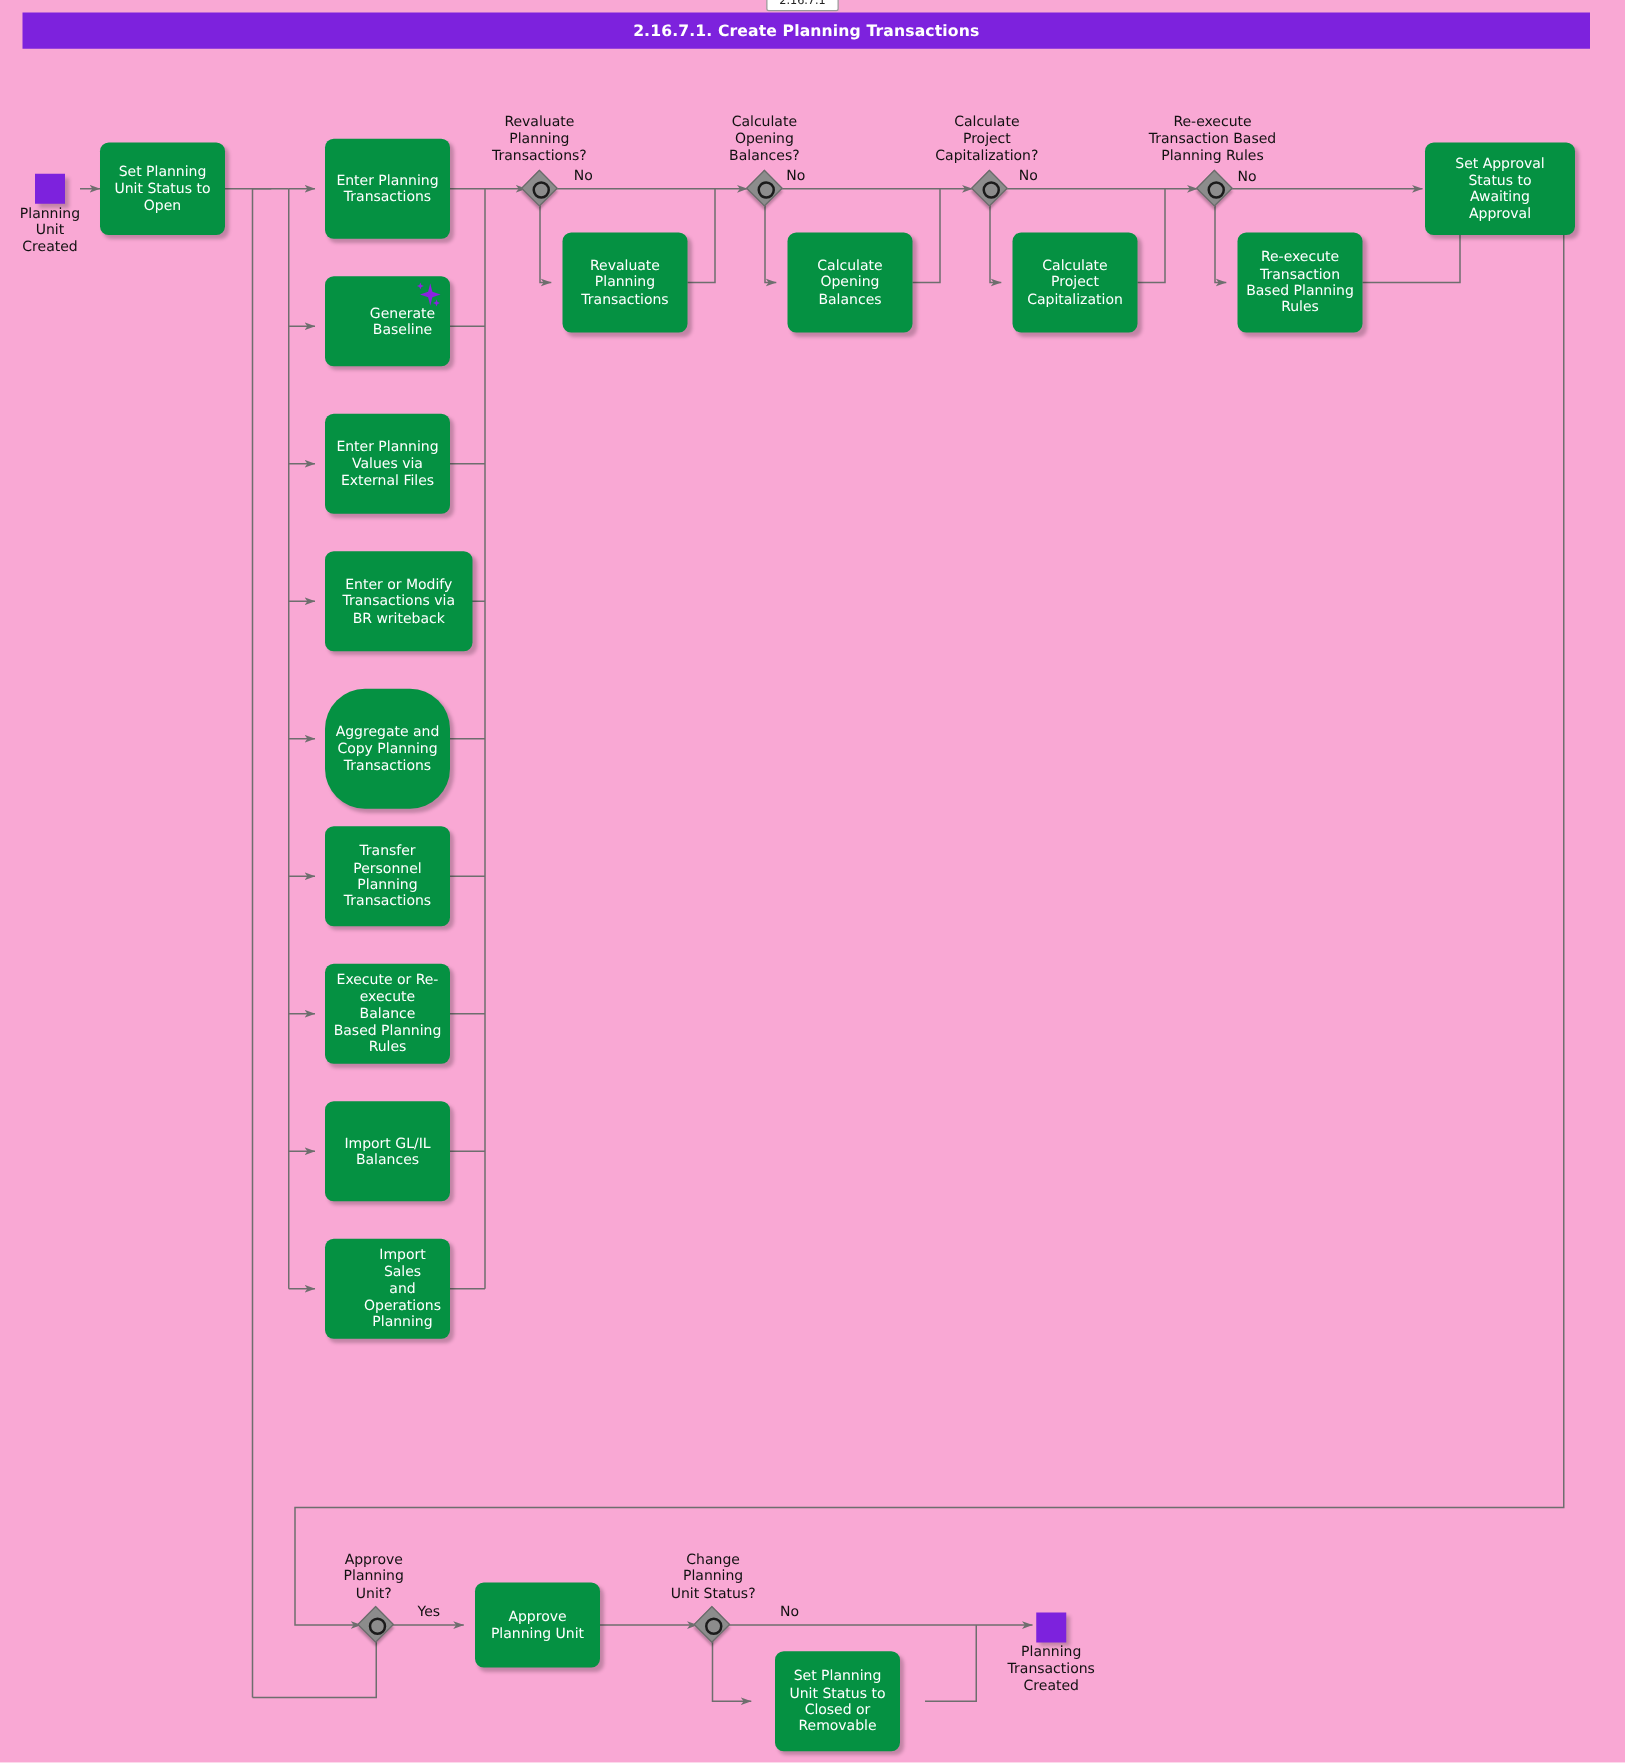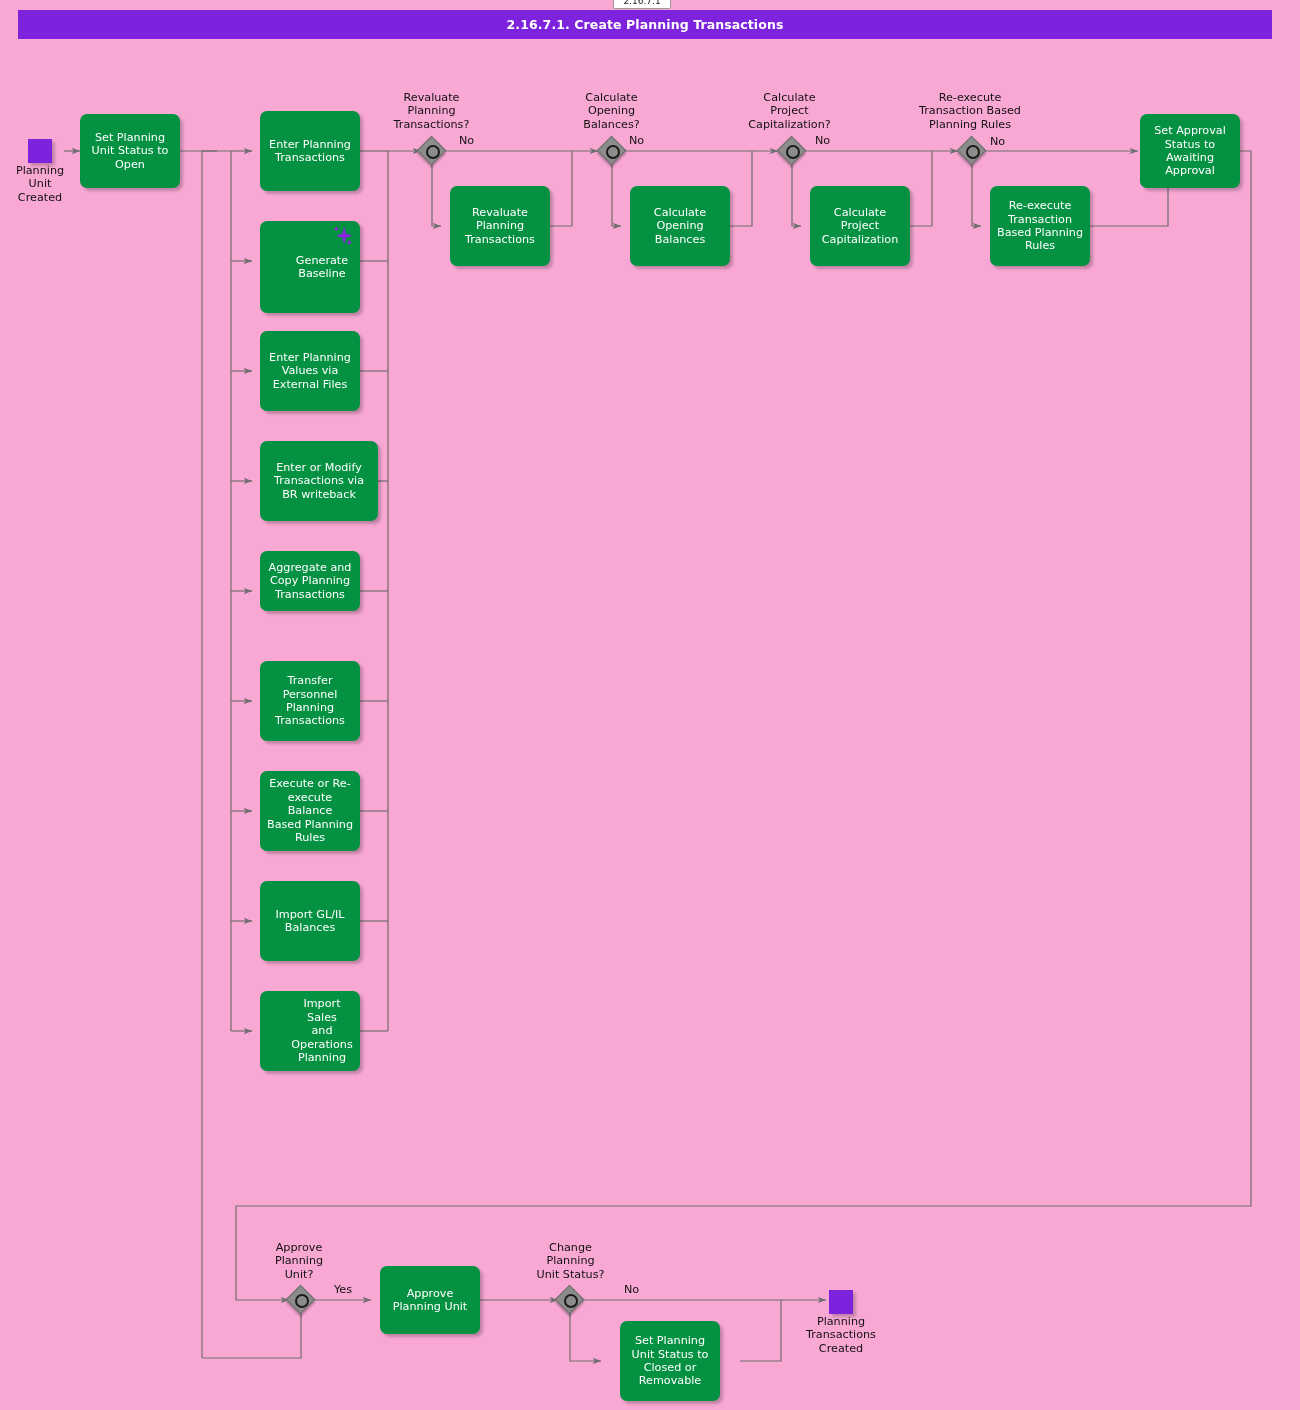--- a/index.html
+++ b/index.html
@@ -156,21 +156,21 @@
     <span class="lbl">Set Planning
 Unit Status to
 Open</span>
   </div>
 
   <div class="task" style="left:260px;top:111px;width:100px;height:80px;">
     <span class="lbl">Enter Planning
 Transactions</span>
   </div>
 
-  <div class="task" style="left:260px;top:221px;width:100px;height:92px;padding-left:28px;">
+  <div class="task" style="left:260px;top:221px;width:100px;height:72px;padding-left:28px;">
     <svg class="sparkle" viewBox="0 0 26 26">
       <path d="M15.2 2.6 L16.9 9.4 L23.4 11.6 L16.9 13.8 L15.2 20.6 L13.5 13.8 L7.0 11.6 L13.5 9.4 Z" fill="#8b22e0"></path>
       <path d="M7.3 2.0 L8.1 4.0 L10.1 4.8 L8.1 5.6 L7.3 7.6 L6.5 5.6 L4.5 4.8 L6.5 4.0 Z" fill="#8b22e0"></path>
       <path d="M20.2 15.6 L21.0 17.6 L23.0 18.4 L21.0 19.2 L20.2 21.2 L19.4 19.2 L17.4 18.4 L19.4 17.6 Z" fill="#8b22e0"></path>
     </svg>
     <span class="lbl">Generate
 Baseline</span>
   </div>
 
   <div class="task" style="left:260px;top:331px;width:100px;height:80px;">
@@ -178,21 +178,21 @@
 Values via
 External Files</span>
   </div>
 
   <div class="task" style="left:260px;top:441px;width:118px;height:80px;">
     <span class="lbl">Enter  or  Modify
 Transactions via
 BR writeback</span>
   </div>
 
-  <div class="task" style="left:260px;top:551px;width:100px;height:60px;">
+  <div class="task" style="left:260px;top:551px;width:100px;height:96px;border-radius:32px;">
     <span class="lbl">Aggregate and
 Copy Planning
 Transactions</span>
   </div>
 
   <div class="task" style="left:260px;top:661px;width:100px;height:80px;">
     <span class="lbl">Transfer
 Personnel
 Planning
 Transactions</span>
@@ -234,21 +234,21 @@
 Capitalization</span>
   </div>
 
   <div class="task" style="left:990px;top:186px;width:100px;height:80px;">
     <span class="lbl">Re-execute
 Transaction
 Based Planning
 Rules</span>
   </div>
 
-  <div class="task" style="left:1140px;top:114px;width:100px;height:74px;">
+  <div class="task" style="left:1140px;top:114px;width:120px;height:74px;">
     <span class="lbl">Set Approval
 Status to
 Awaiting
 Approval</span>
   </div>
 
   <div class="task" style="left:380px;top:1266px;width:100px;height:68px;">
     <span class="lbl">Approve
 Planning Unit</span>
   </div>

